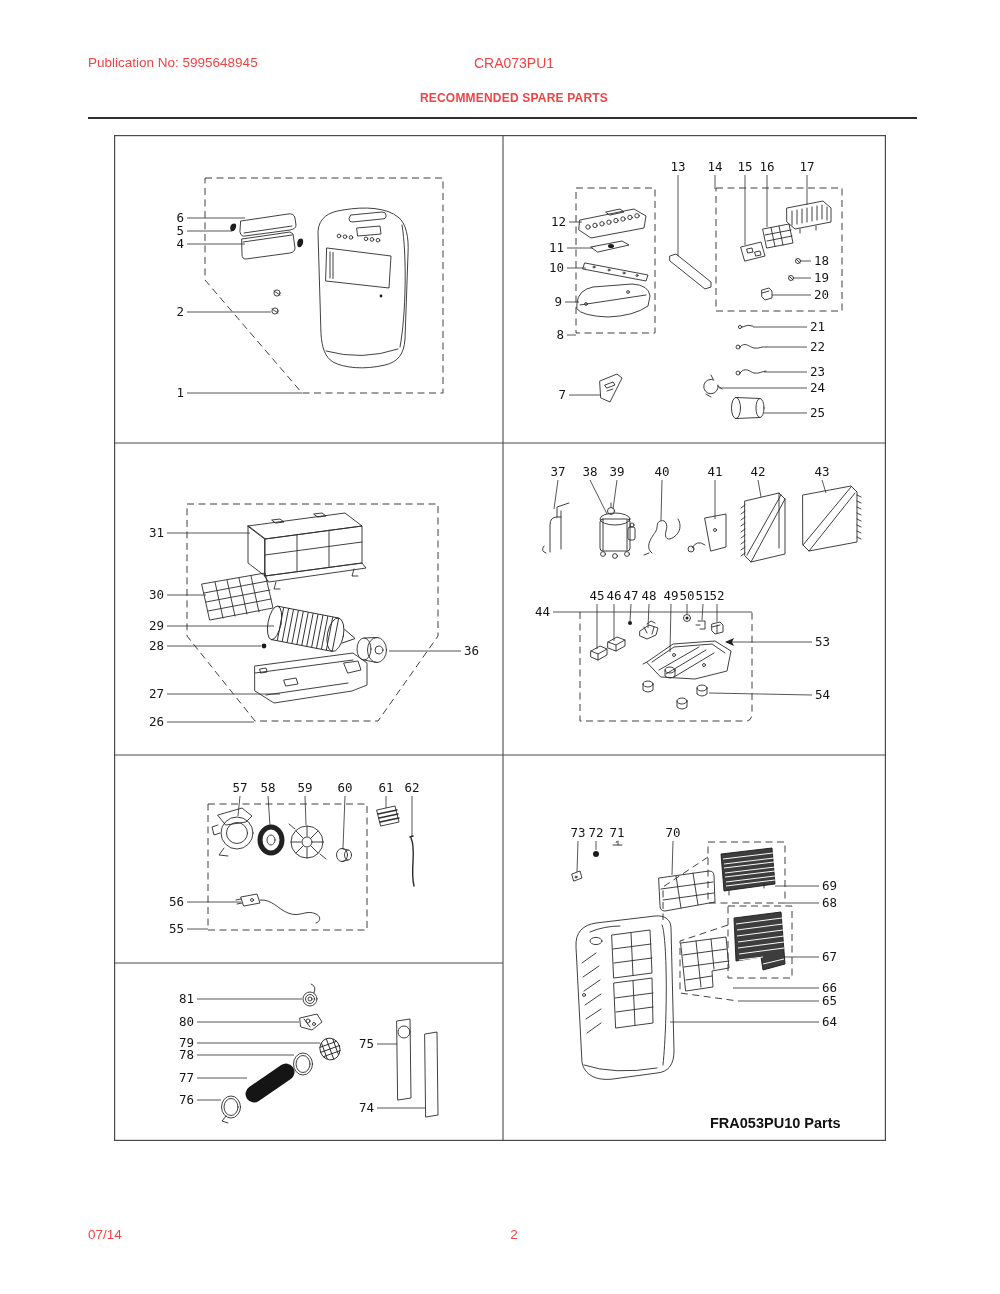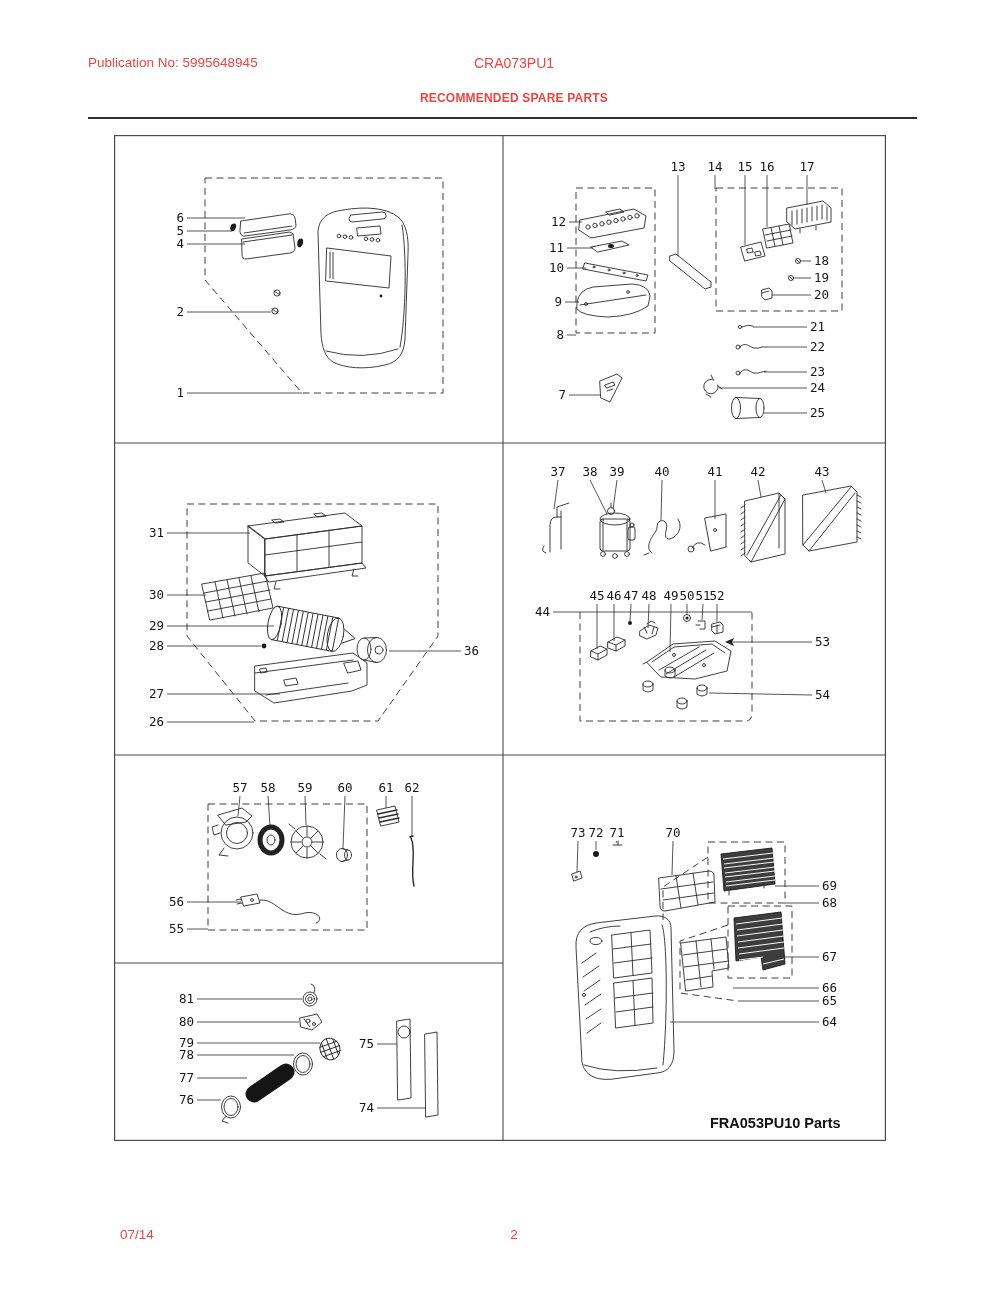--- a/index.html
+++ b/index.html
@@ -4,21 +4,21 @@
 <style>
   html,body{margin:0;padding:0;background:#ffffff;}
   .page{
     position:relative;width:1000px;height:1294px;background:#ffffff;
     font-family:"Liberation Sans", sans-serif;color:#ef4444;overflow:hidden;padding-left:28px;
   }
   .hdr-pub{position:absolute;left:88px;top:55px;font-size:13.5px;}
   .hdr-model{position:absolute;left:0;top:55px;width:100%;text-align:center;font-size:14px;}
   .hdr-title{position:absolute;left:0;top:91px;width:100%;text-align:center;font-size:12px;font-weight:bold;letter-spacing:0.2px;}
   .hdr-rule{position:absolute;left:88px;top:117px;width:829px;height:2px;background:#2f2f2f;}
-  .ftr-date{position:absolute;left:88px;top:1227px;font-size:13.5px;margin-left:32px;}
+  .ftr-date{position:absolute;left:88px;top:1227px;font-size:13.5px;}
   .ftr-page{position:absolute;left:0;top:1227px;width:100%;text-align:center;font-size:13.5px;}
   #diagram{position:absolute;left:114px;top:135px;}
   .art{fill:none;stroke:#2b2b2b;stroke-width:0.9;stroke-linejoin:round;stroke-linecap:round;}
   .art2{fill:none;stroke:#2b2b2b;stroke-width:1.4;stroke-linejoin:round;stroke-linecap:round;}
   .dash{fill:none;stroke:#2b2b2b;stroke-width:0.9;stroke-dasharray:7 4.5;stroke-linejoin:round;}
   .fillb{fill:#1c1c1c;stroke:none;}
   .grille{fill:#3d3d3d;stroke:#1a1a1a;stroke-width:0.9;}
   .stripe{stroke:#f8f8f8;stroke-width:1;fill:none;}
   .leader{stroke:#2b2b2b;stroke-width:0.8;}
   .callout{font:12.5px "DejaVu Sans Mono", monospace;fill:#151515;}

